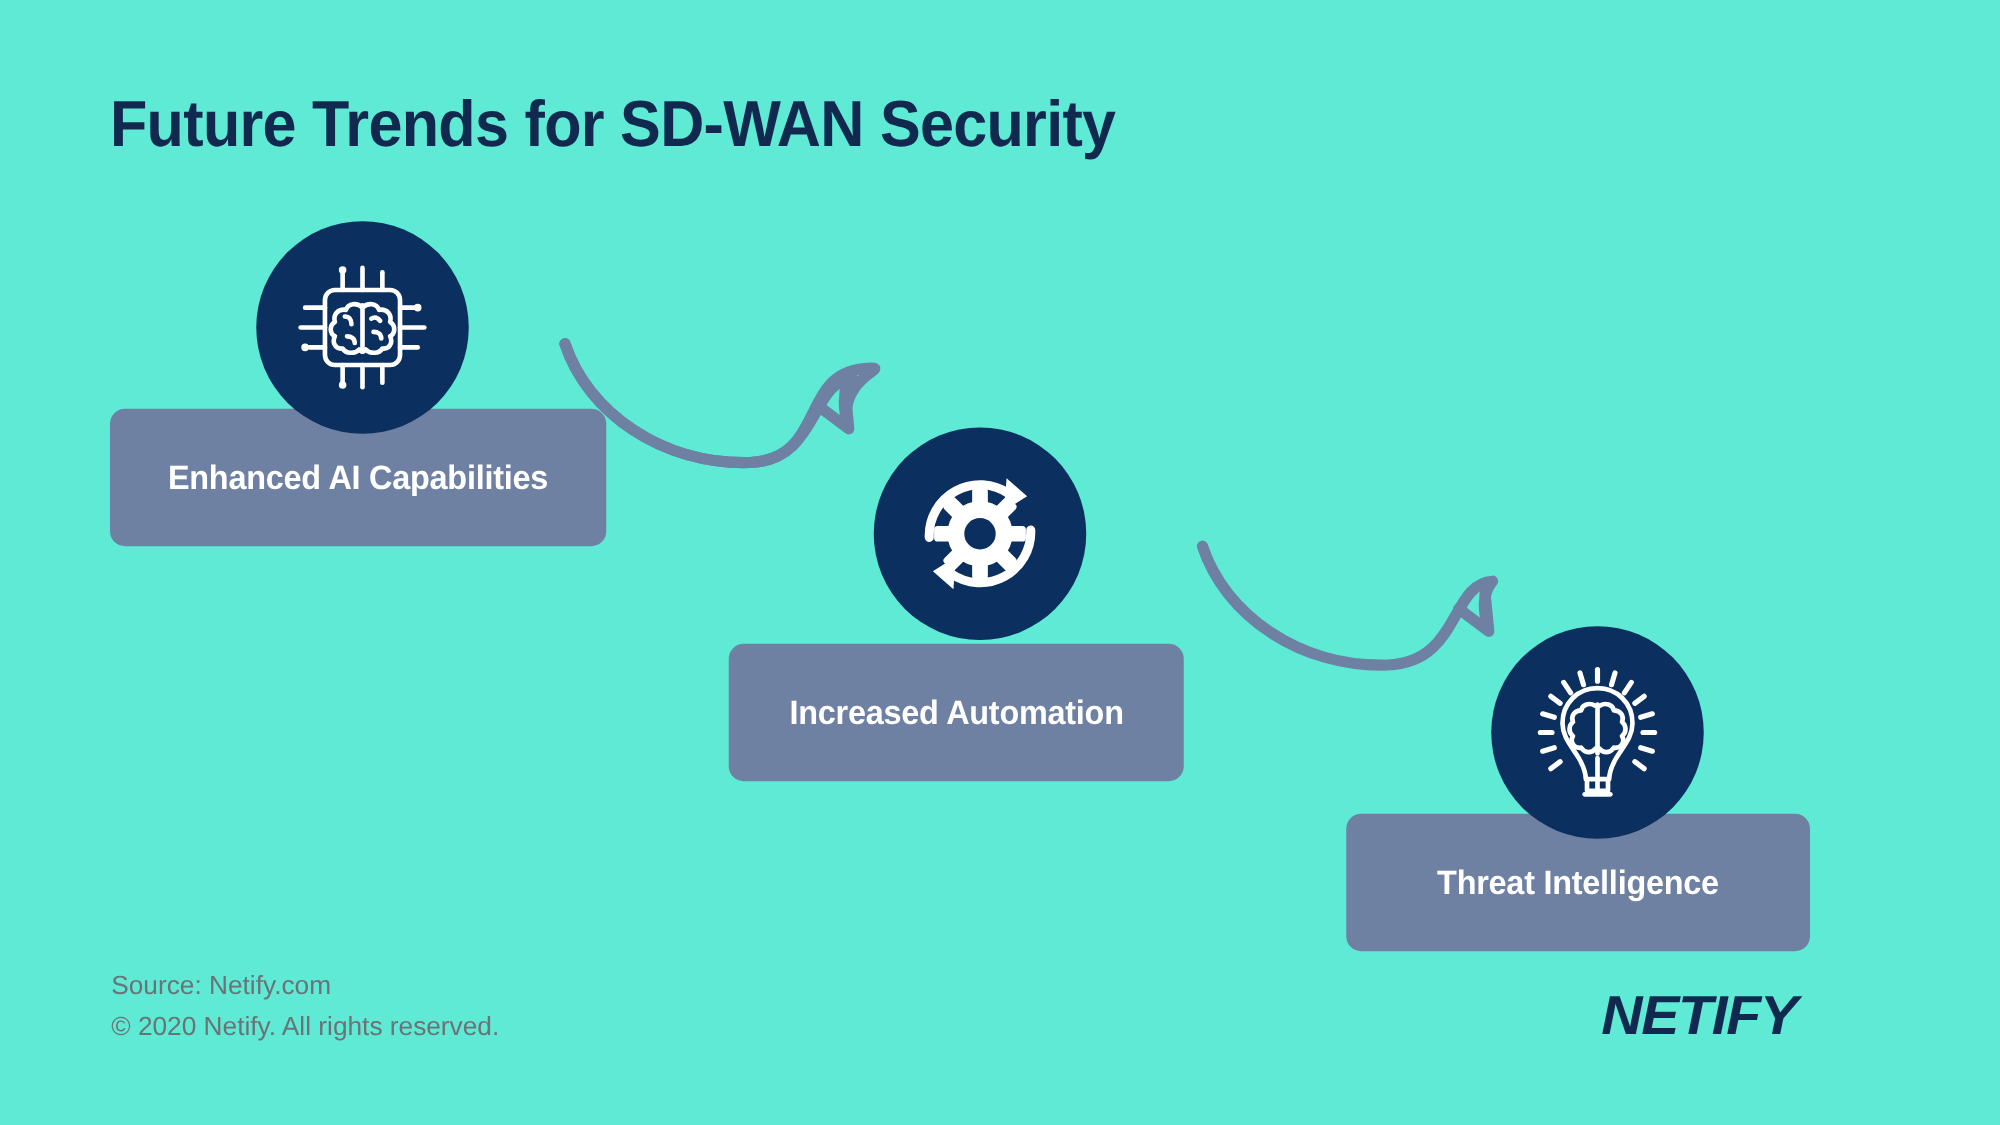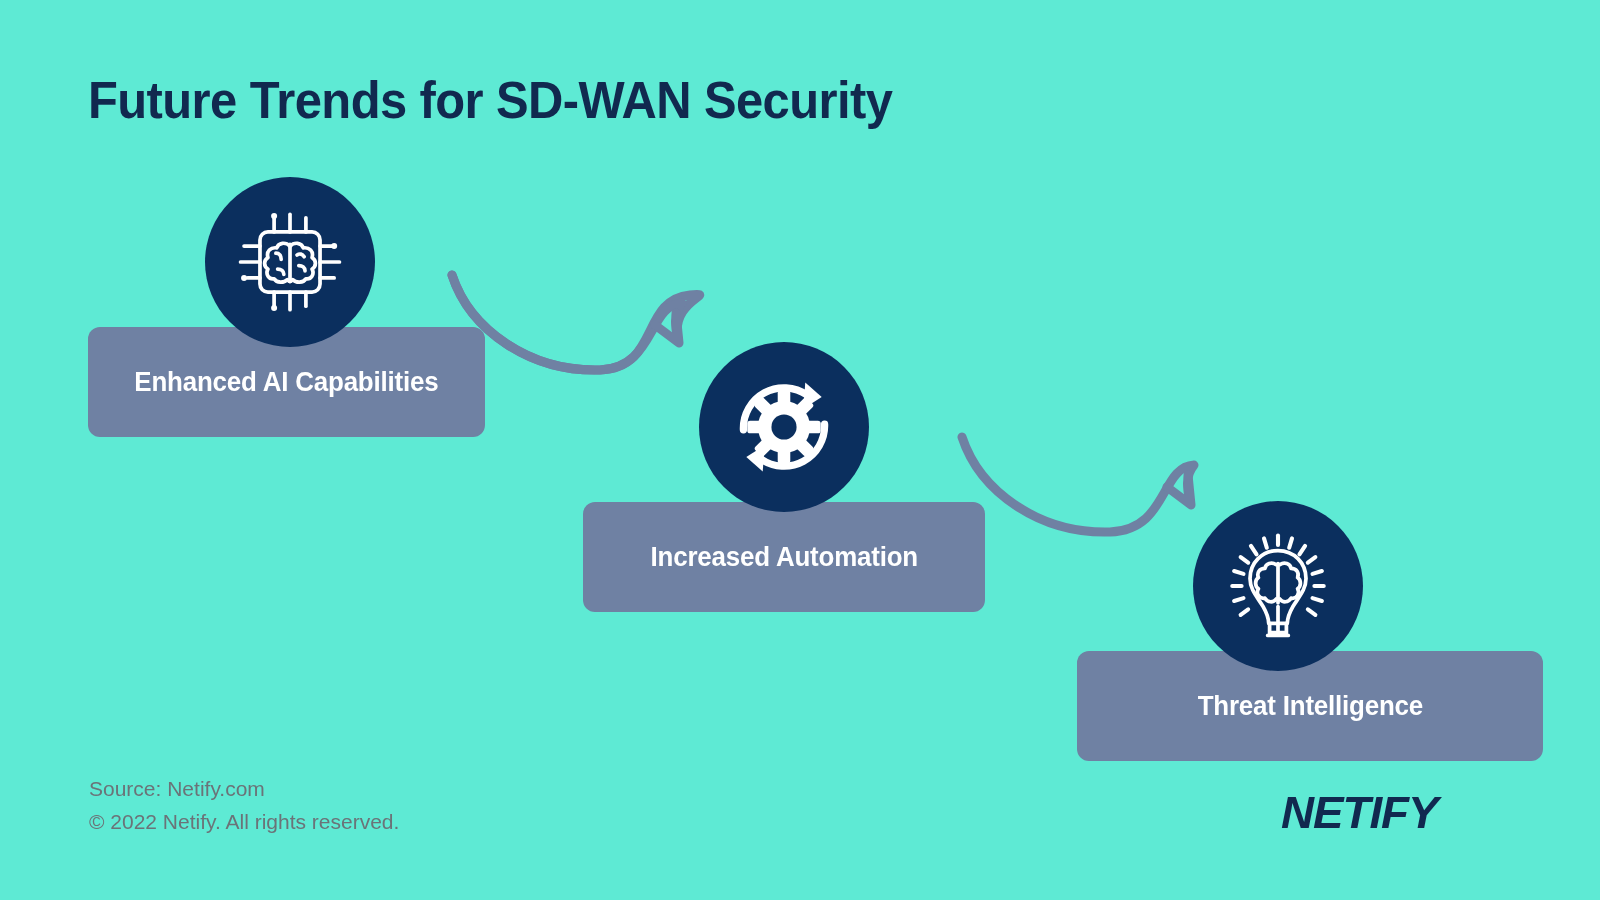--- a/index.html
+++ b/index.html
@@ -64,24 +64,24 @@
     justify-content: center;
   }
   .step-circle svg {
     display: block;
   }
 
   
   #step1-box    { left: 88px;  top: 327px; width: 397px; height: 110px; }
   #step1-circle { left: 205px; top: 177px; width: 170px; height: 170px; }
   
-  #step2-box    { left: 583px;  top: 502px; width: 402px; height: 110px; justify-content: center; }
+  #step2-box    { left: 583px;  top: 515px; width: 364px; height: 110px; justify-content: center; }
   #step2-circle { left: 699px;  top: 342px; width: 170px; height: 170px; }
   
-  #step3-box    { left: 1077px; top: 651px; width: 466px; height: 110px; }
+  #step3-box    { left: 1077px; top: 651px; width: 371px; height: 110px; }
   #step3-circle { left: 1193px; top: 501px; width: 170px; height: 170px; }
 
   
   .arrow-layer {
     position: absolute;
     left: 0; top: 0;
     width: 1600px; height: 900px;
     pointer-events: none;
   }
 
@@ -257,16 +257,16 @@
                    C36,68 40,74 46,73 C49,78 55,78 58,74"></path>
 
           <path d="M62,37 C67,34 73,36 74,41 C80,41 83,46 81,51 C85,54 85,60 81,63
                    C84,68 80,74 74,73 C71,78 65,78 62,74"></path>
         </g>
       </svg>
     </div>
   </div>
 
   <div class="footer-line" id="footer-source">Source: Netify.com</div>
-  <div class="footer-line" id="footer-copy">© 2022 Netify. All rights reserved.</div>
+  <div class="footer-line" id="footer-copy">© 2020 Netify. All rights reserved.</div>
   <div id="logo">NETIFY</div>
 
 </div>
 
 </body></html>

